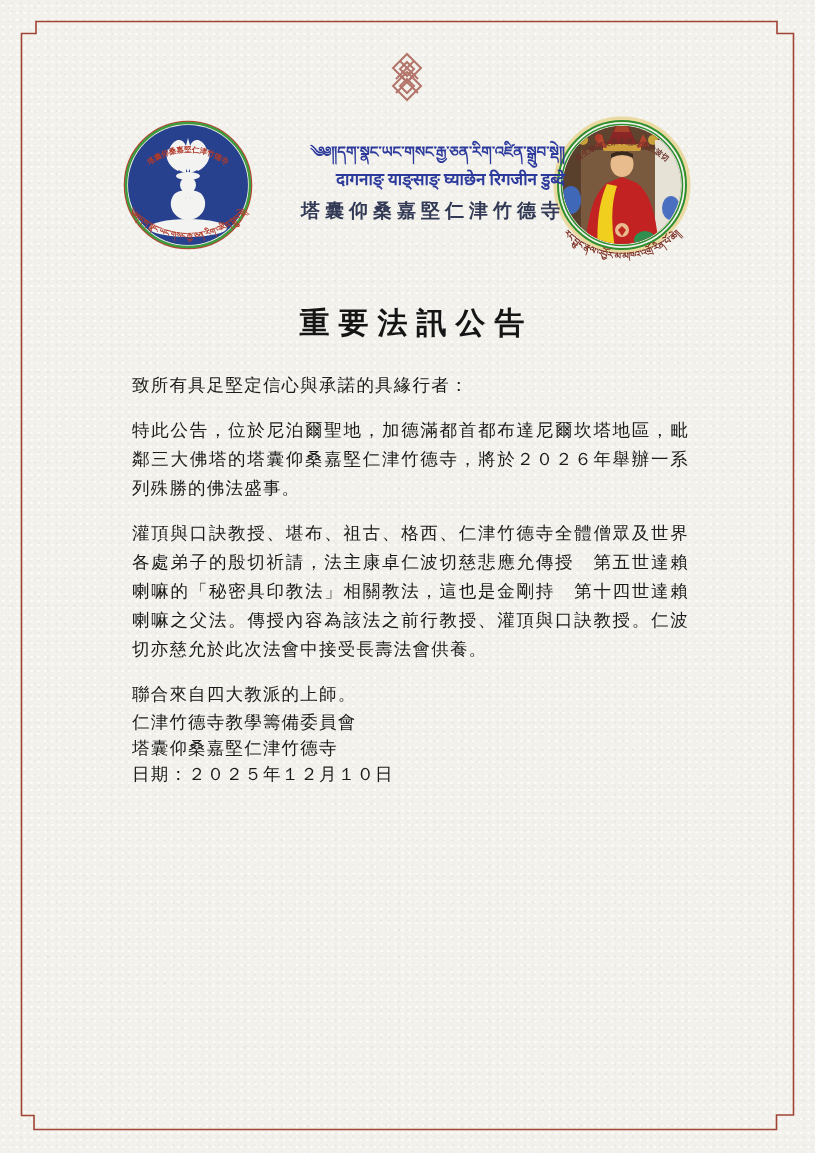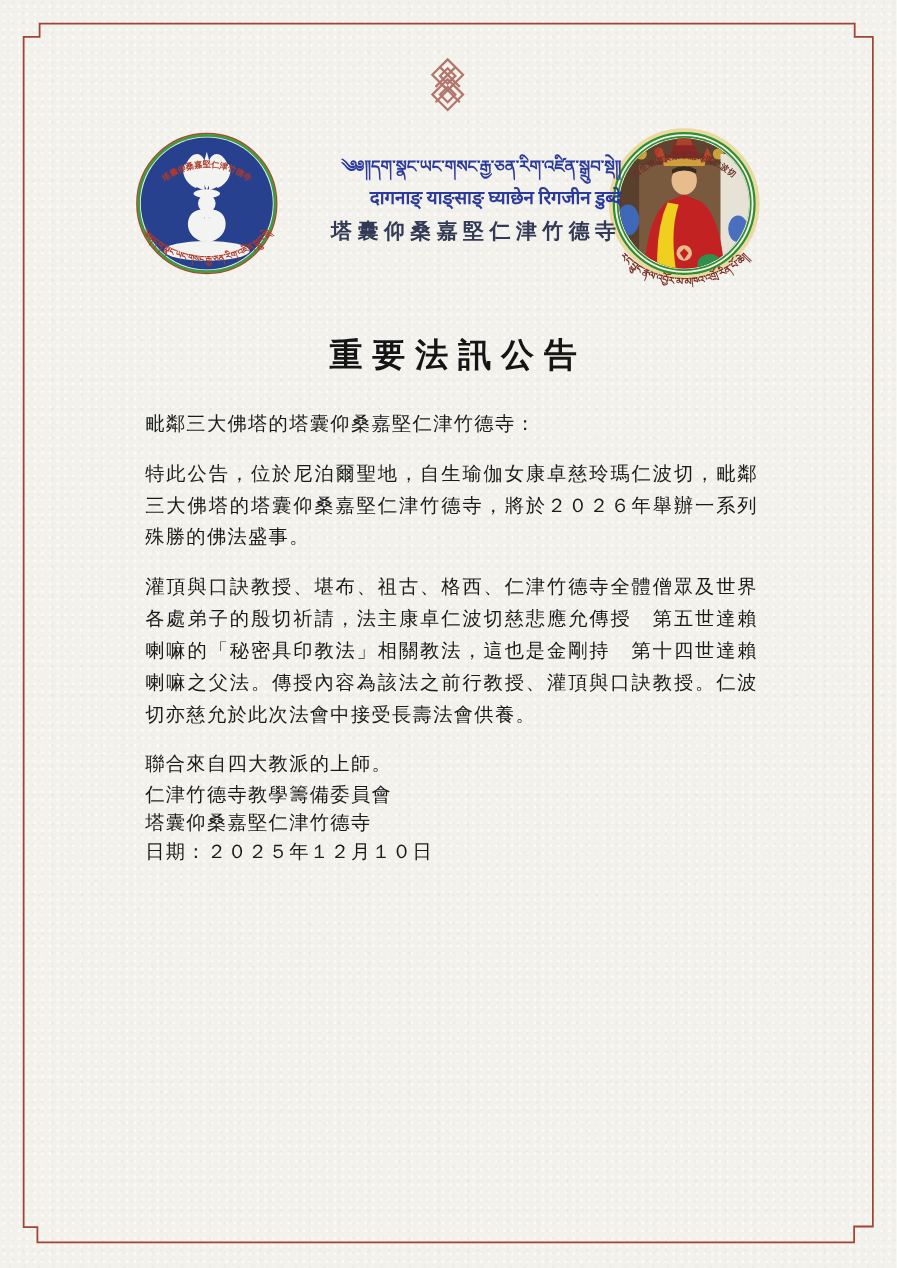--- a/index.html
+++ b/index.html
@@ -157,22 +157,22 @@
 
   <div class="header-text">
     <div class="line-tibetan">༄༅༎དག་སྣང་ཡང་གསང་རྒྱ་ཅན་རིག་འཛིན་སྒྲུབ་སྡེ༎</div>
     <div class="line-devanagari">दागनाङ् याङ्साङ् घ्याछेन रिगजीन डुब्दे</div>
     <div class="line-chinese">塔囊仰桑嘉堅仁津竹德寺</div>
   </div>
 
   <div class="doc-title">重要法訊公告</div>
 
   <div class="body-block">
-    <p>毗鄰三大佛塔的塔囊仰桑嘉堅仁津竹德寺：</p>
-    <p>特此公告，位於尼泊爾聖地，自生瑜伽女康卓慈玲瑪仁波切，毗鄰三大佛塔的塔囊仰桑嘉堅仁津竹德寺，將於２０２６年舉辦一系列殊勝的佛法盛事。</p>
+    <p>致所有具足堅定信心與承諾的具緣行者：</p>
+    <p>特此公告，位於尼泊爾聖地，加德滿都首都布達尼爾坎塔地區，毗鄰三大佛塔的塔囊仰桑嘉堅仁津竹德寺，將於２０２６年舉辦一系列殊勝的佛法盛事。</p>
     <p>灌頂與口訣教授、堪布、祖古、格西、仁津竹德寺全體僧眾及世界各處弟子的殷切祈請，法主康卓仁波切慈悲應允傳授　第五世達賴喇嘛的「秘密具印教法」相關教法，這也是金剛持　第十四世達賴喇嘛之父法。傳授內容為該法之前行教授、灌頂與口訣教授。仁波切亦慈允於此次法會中接受長壽法會供養。</p>
     <p>聯合來自四大教派的上師。</p>
     <div class="closing-block">
       <div>仁津竹德寺教學籌備委員會</div>
       <div>塔囊仰桑嘉堅仁津竹德寺</div>
       <div>日期：２０２５年１２月１０日</div>
     </div>
   </div>
 
 </div>

